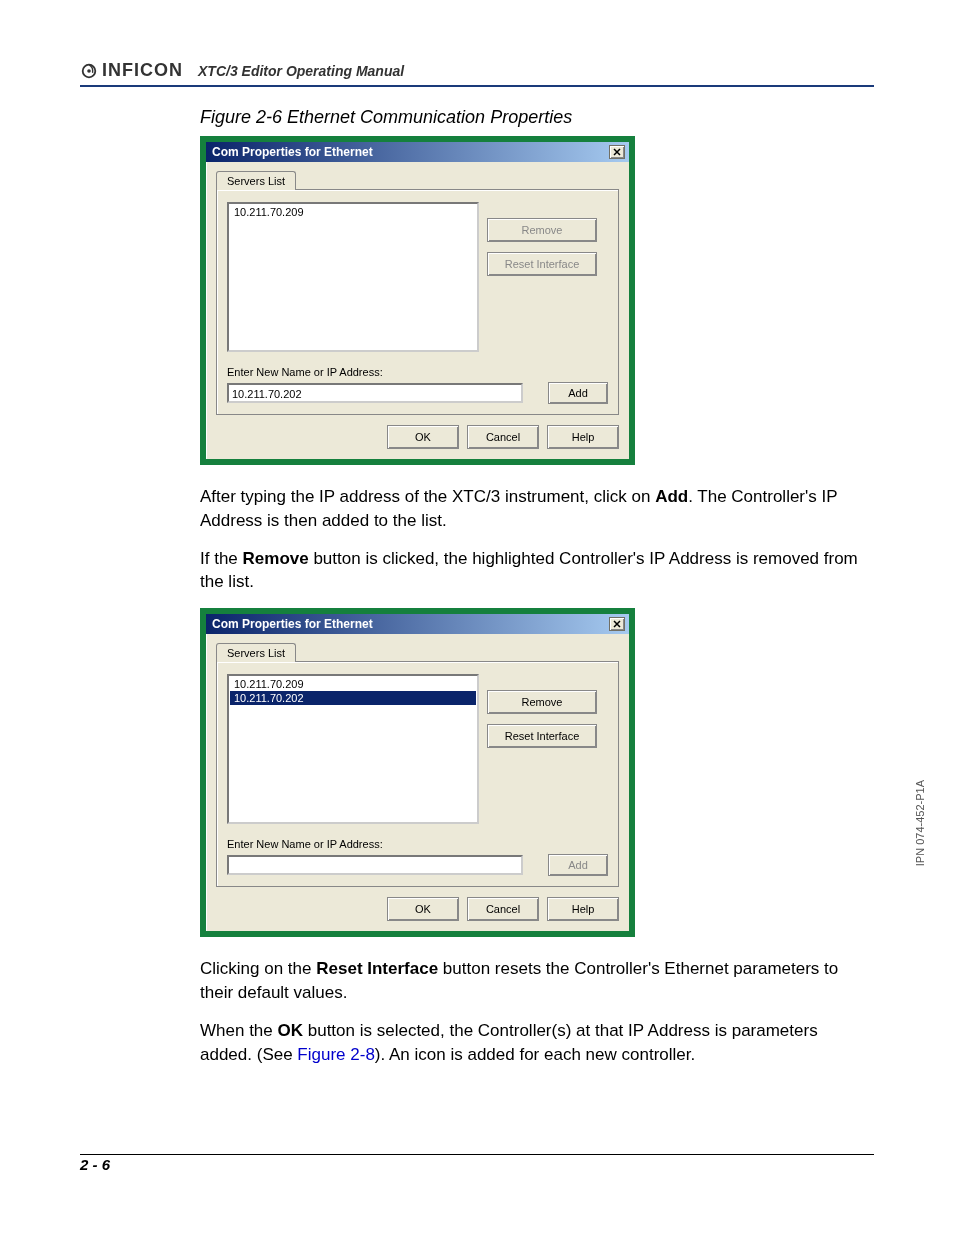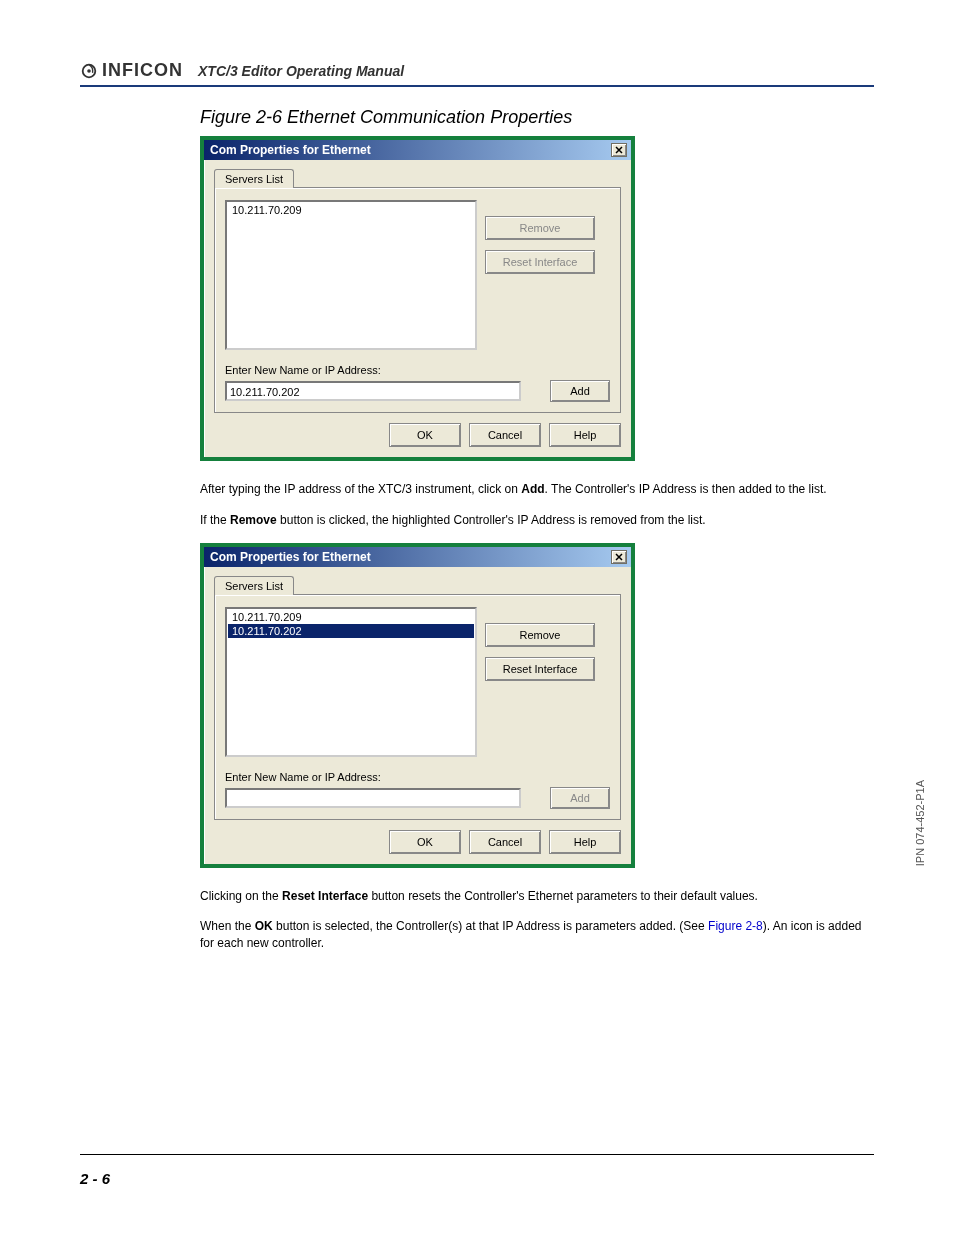--- a/index.html
+++ b/index.html
@@ -51,21 +51,21 @@
   }
   .figure-caption {
     font-style: italic;
     font-size: 18px;
     margin: 10px 0 8px 0;
     color: #000;
   }
   .dialog {
     width: 435px;
     background: #ece9d8;
-    border: 4px solid #15803d;
+    border: 6px solid #15803d;
     box-shadow: 1px 1px 0 #fff inset;
     margin-bottom: 20px;
   }
   .titlebar {
     background: linear-gradient(to right, #0a246a, #a6caf0);
     color: #fff;
     font-family: Tahoma, sans-serif;
     font-size: 12px;
     font-weight: bold;
     padding: 3px 4px 3px 6px;
@@ -194,39 +194,39 @@
     height: 24px;
     background: #ece9d8;
     border: 1px solid #888;
     box-shadow: 1px 1px 0 #fff inset, -1px -1px 0 #888 inset;
     font-family: Tahoma, sans-serif;
     font-size: 11px;
     text-align: center;
     line-height: 22px;
   }
   .para {
-    font-size: 12px;
+    font-size: 17px;
     line-height: 1.4;
     margin: 14px 0;
     color: #000;
   }
   .bold { font-weight: bold; }
   .link { color: #0000cc; }
   .side-text {
     position: absolute;
     right: 40px;
     top: 780px;
     transform: rotate(-90deg);
     transform-origin: right top;
     font-size: 11px;
     color: #555;
   }
   .page-num {
     position: absolute;
-    bottom: 48px;
+    bottom: 62px;
     left: 80px;
     font-style: italic;
     font-weight: bold;
     font-size: 15px;
   }
   .footer-line {
     position: absolute;
     bottom: 80px;
     left: 80px;
     right: 80px;

